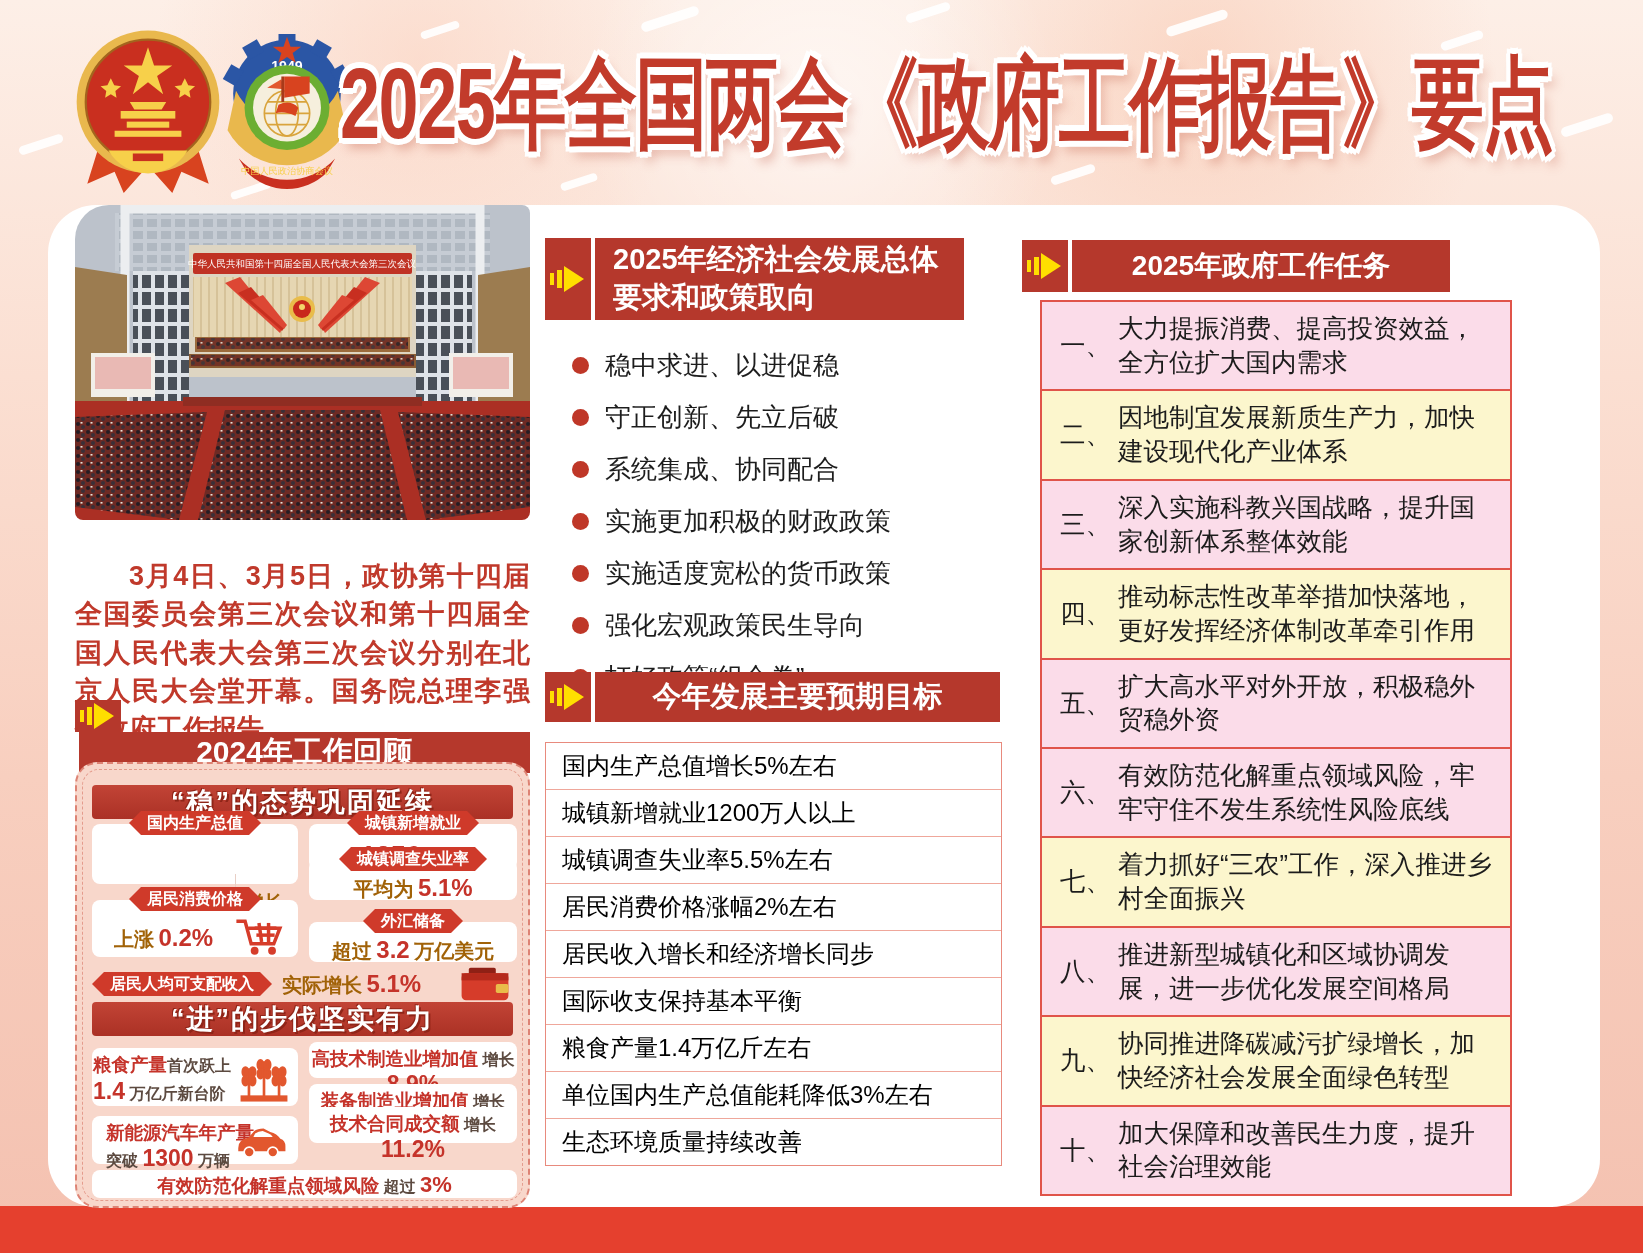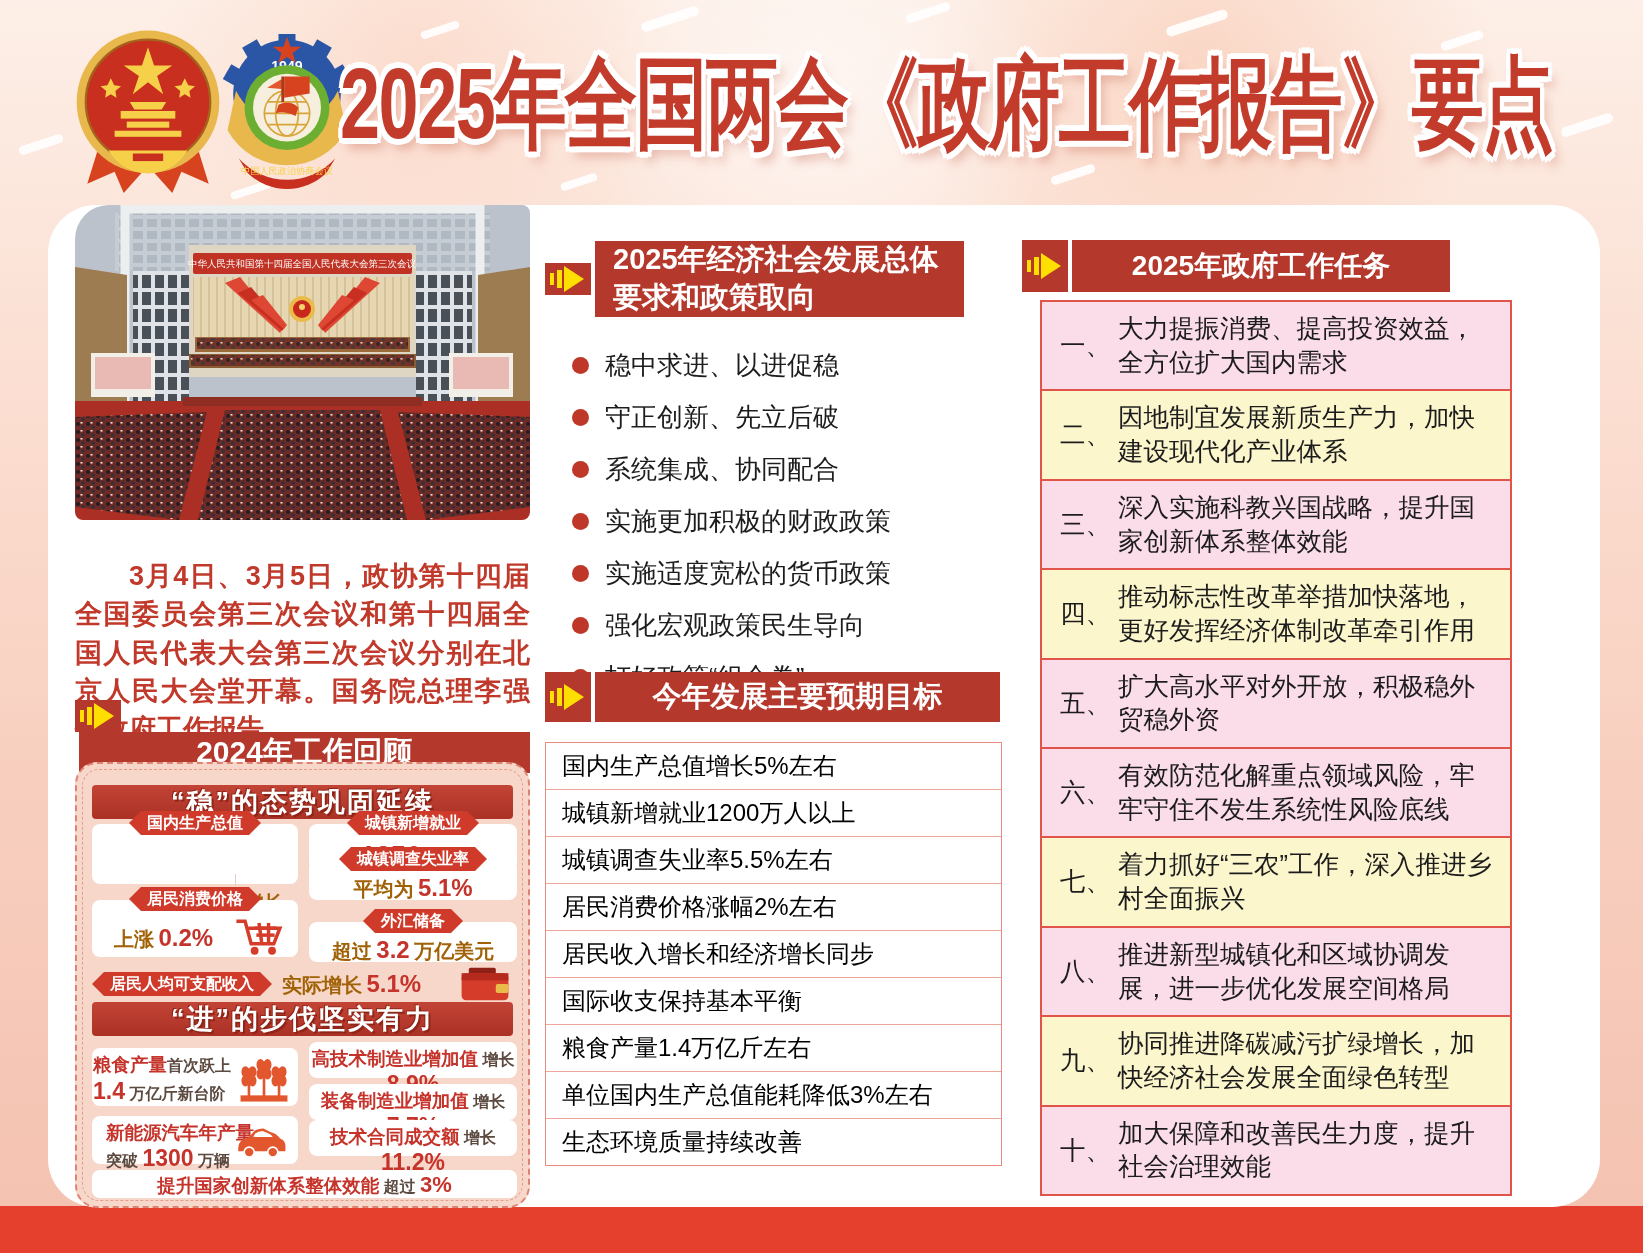--- a/index.html
+++ b/index.html
@@ -336,34 +336,34 @@
         <i>万辆</i>
       </div>
       <svg class="icon-abs" style="right:10px;top:10px;" width="54" height="32" viewBox="0 0 62 38">
         <path d="M4 26 q0 -10 12 -12 l6 -7 q4 -4 12 -4 l8 4 q8 2 12 8 q6 2 6 9 l0 6 H4 Z" fill="#e2572e"></path>
         <path d="M24 9 q4 -3 9 -3 l7 3 q3 1 5 4 H22 Z" fill="#ffffff"></path>
         <circle cx="17" cy="31" r="6" fill="#e2572e" stroke="#ffffff" stroke-width="2"></circle>
         <circle cx="45" cy="31" r="6" fill="#e2572e" stroke="#ffffff" stroke-width="2"></circle>
       </svg>
     </div>
 
-    <div class="pcard" style="left:232px;top:356px;width:208px;height:36px;">
+    <div class="pcard" style="left:232px;top:343px;width:208px;height:36px;">
       <span class="plab">技术合同成交额</span>
       <i>增长</i>
       <b>11.2%</b>
     </div>
 
     <div class="pcard" style="left:15px;top:406px;width:425px;height:28px;padding-top:2px;">
-      <span class="plab">提升国家创新体系整体效能</span>
+      <span class="plab">有效防范化解重点领域风险</span>
       <i>超过</i>
       <b style="font-size:22px;">3%</b>
     </div>
   </div>
 
-  <div class="ribbon" style="left:545px;top:238px;width:419px;height:82px;align-items:center;">
+  <div class="ribbon" style="left:545px;top:238px;width:419px;height:82px;">
     <div class="arr">
       <svg width="36" height="32" viewBox="0 0 36 32">
         <g fill="#ffdf00">
             <rect x="0" y="10" width="4" height="12"></rect>
             <rect x="7" y="7" width="5" height="18"></rect>
             <polygon points="14,3 14,29 34,16"></polygon>
           </g>
       </svg>
     </div>
     <div class="bar left" style="font-size:29px;line-height:1.3;">2025年经济社会发展总体要求和政策取向</div>

